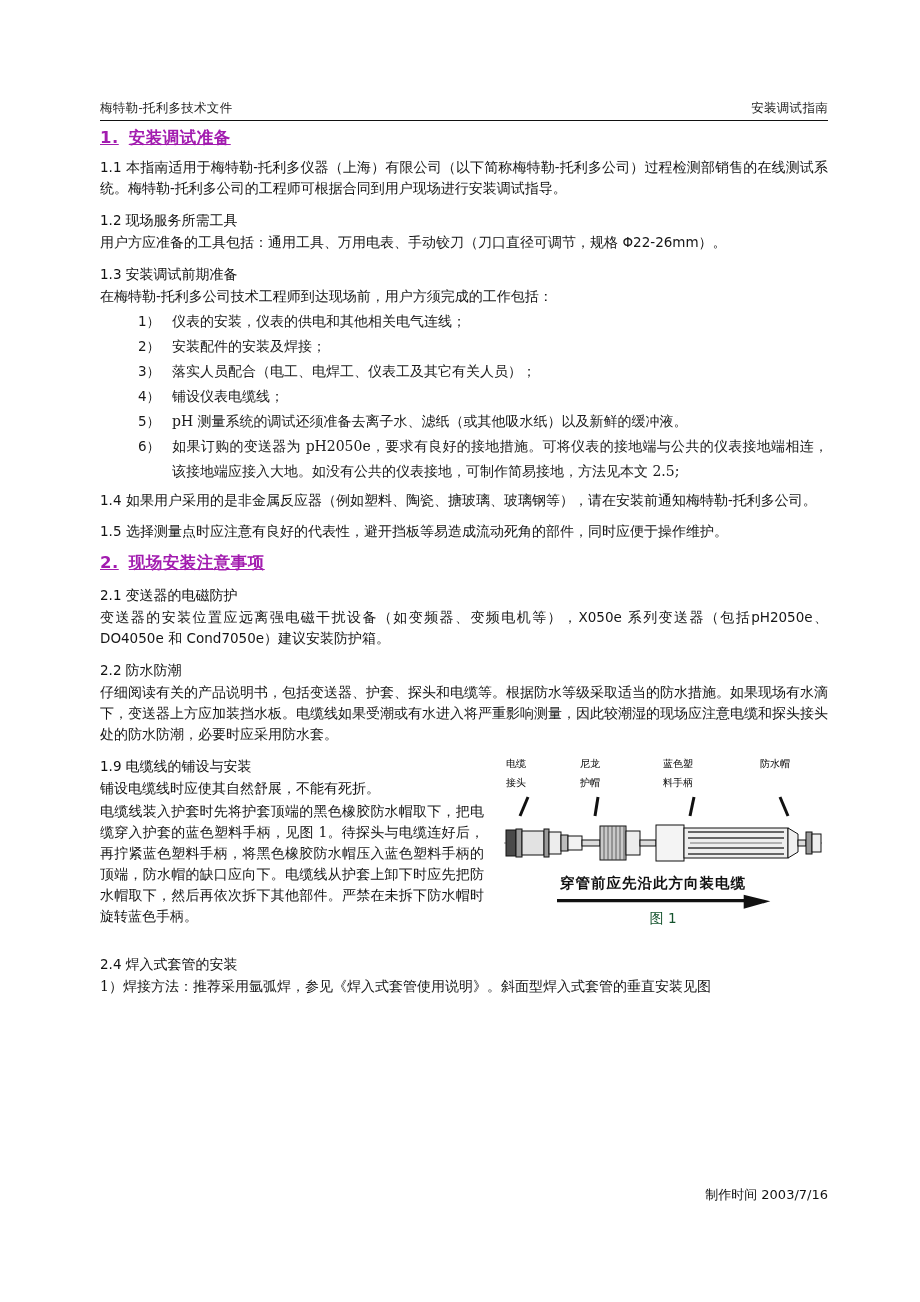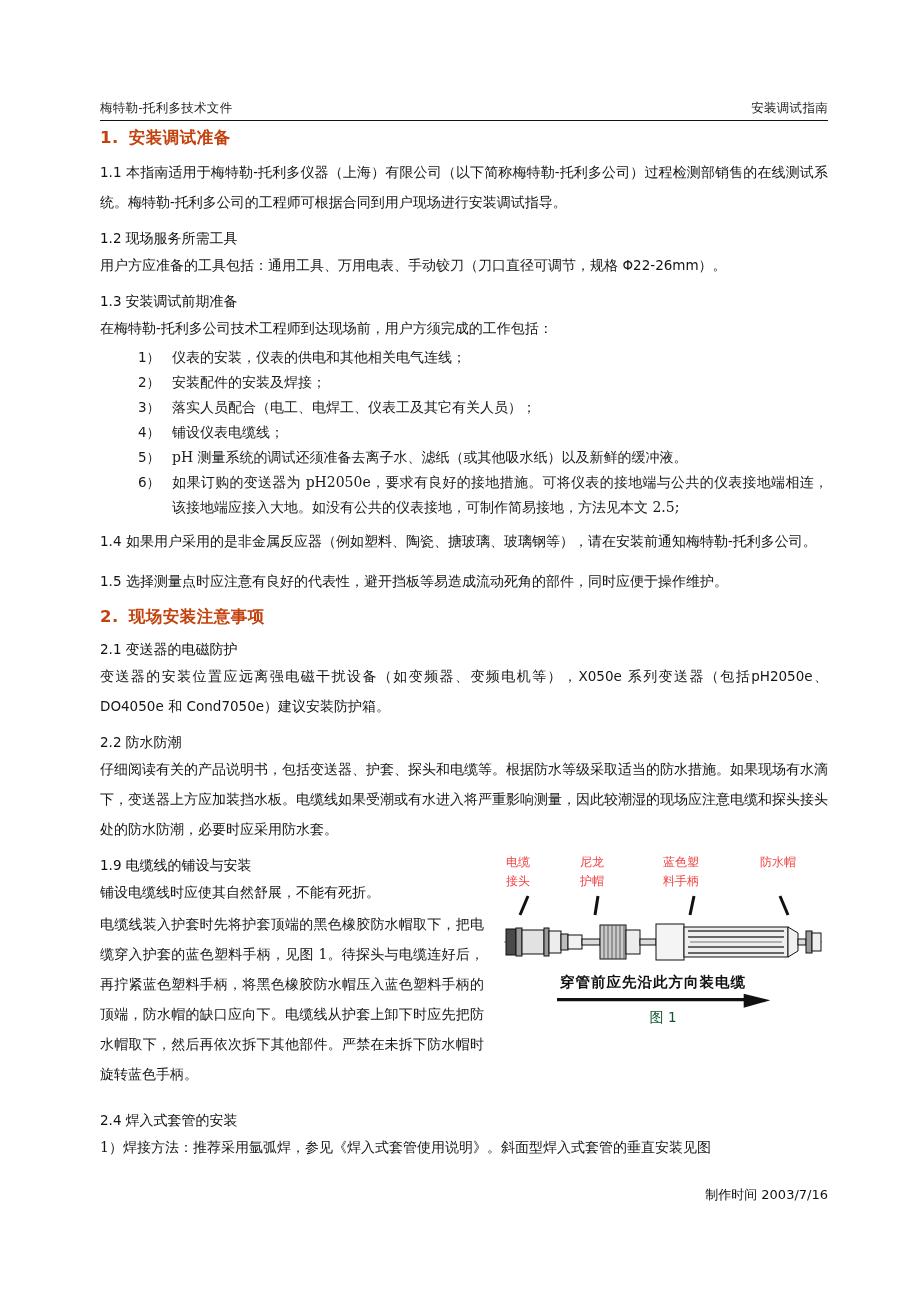--- a/index.html
+++ b/index.html
@@ -43,21 +43,22 @@
   .header-left { white-space: nowrap; }
   .header-right { white-space: nowrap; }
 
   
   h1.sec {
     font-family: "DejaVu Sans", "Liberation Sans", sans-serif;
     font-size: 16.5px;
     font-weight: bold;
     margin: 6px 0 8px 0;
     letter-spacing: 0.5px;
-    color: #c2410c;
+    color: #a21caf;
+    text-decoration: underline;
   }
   h1.sec .num { margin-right: 10px; font-weight: bold; }
   h1.sec.second { margin-bottom: 6px; }
 
   h2.sub {
     font-size: 14px;
     font-weight: normal;
     margin: 13px 0 2px 0;
     font-family: "DejaVu Serif", "Liberation Serif", serif;
     color: #111;
@@ -65,21 +66,21 @@
   h2.sub .num {
     font-family: "DejaVu Sans", "Liberation Sans", sans-serif;
     font-size: 13.5px;
     margin-right: 4px;
     text-align: right;
   }
 
   
   p.body {
     font-size: 14px;
-    line-height: 30px;
+    line-height: 21px;
     margin: 0 0 2px 0;
     text-align: justify;
     text-justify: inter-ideograph;
     color: #151515;
   }
   p.body.gap { margin-bottom: 10px; }
   p.body .num {
     font-family: "DejaVu Sans", "Liberation Sans", sans-serif;
     font-size: 13.5px;
   }
@@ -124,23 +125,23 @@
 
   
   .figure {
     position: relative;
     width: 330px;
     height: 185px;
   }
   .fig-labels {
     position: relative;
     height: 62px;
-    font-size: 12px;
+    font-size: 10px;
     line-height: 19px;
-    color: #ef4444;
+    color: #000000;
   }
   .fig-label {
     position: absolute;
     text-align: center;
     white-space: nowrap;
   }
   .fig-label span { display: block; }
   .lbl-cable   { left: 8px;   top: 0; }
   .lbl-nylon   { left: 82px;  top: 0; }
   .lbl-blue    { left: 165px; top: 0; }

